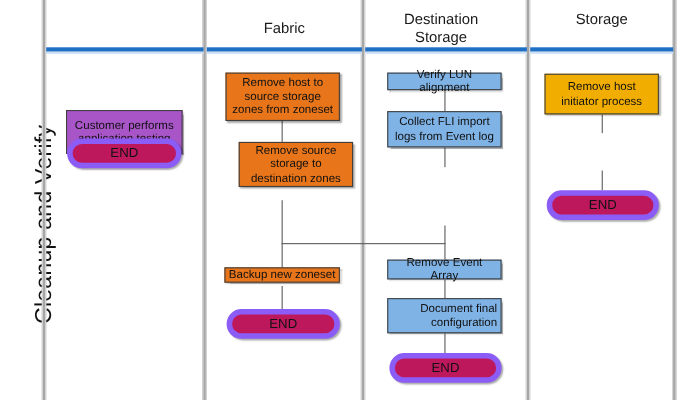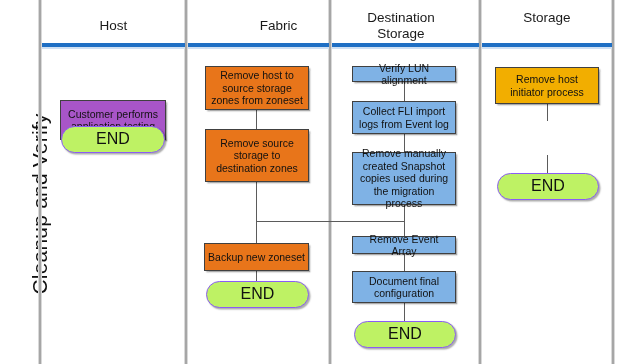--- a/index.html
+++ b/index.html
@@ -76,24 +76,24 @@
     line-height: 12.5px;
     color: #111111;
     padding: 1px 3px;
     box-shadow: 1.5px 1.5px 1.5px rgba(0,0,0,0.33);
   }
   .node.purple   { background: #A855C8; }
   .node.orange   { background: #E8751A; }
   .node.blue     { background: #7FB2E5; }
   .node.amber    { background: #F2AE00; }
   .node.terminal {
-    background: #bef264;
-    border: 1px solid #8b5cf6;
+    background: #be185d;
+    border: 5px solid #8b5cf6;
     border-radius: 14px;
-    font-size: 16px;
+    font-size: 12px;
   }
 
   
   .conn-v {
     position: absolute;
     width: 1.4px;
     background: #5b5b5b;
   }
   .conn-h {
     position: absolute;
@@ -116,57 +116,55 @@
 
   <div class="header-rule" style="left:42px;  top:43px; width:143px;"></div>
   <div class="header-rule-soft" style="left:42px;  top:47px; width:143px;"></div>
   <div class="header-rule" style="left:188px; top:43px; width:141px;"></div>
   <div class="header-rule-soft" style="left:188px; top:47px; width:141px;"></div>
   <div class="header-rule" style="left:332px; top:43px; width:147px;"></div>
   <div class="header-rule-soft" style="left:332px; top:47px; width:147px;"></div>
   <div class="header-rule" style="left:482px; top:43px; width:130px;"></div>
   <div class="header-rule-soft" style="left:482px; top:47px; width:130px;"></div>
 
-  <div class="lane-title" style="left:42px;  width:143px; top:18px;">Host</div>
-  <div class="lane-title" style="left:188px; width:141px; top:18px;padding-left:20px;">Fabric</div>
+  <div class="lane-title" style="left:188px; width:141px; top:18px;">Fabric</div>
   <div class="lane-title" style="left:332px; width:138px;">
     <div>Destination</div>
     <div>Storage</div>
   </div>
   <div class="lane-title" style="left:482px; width:130px;">
     <div>Storage</div>
   </div>
 
   <div class="conn-v" style="left:112px; top:108px; height:21px;"></div>
 
   <div class="node purple" style="left:60px;  top:68px;  width:106px; height:40px;margin-top:32px;">Customer performs application testing</div>
   <div class="node terminal" style="left:61px; top:126px; width:104px; height:27px;">END</div>
 
   <div class="conn-v" style="left:256px; top:110px; height:19px;"></div>
   <div class="conn-v" style="left:256px; top:182px; height:62px;"></div>
   <div class="conn-v" style="left:256px; top:260px; height:22px;"></div>
 
   <div class="node orange" style="left:205px; top:66px;  width:104px; height:44px;">Remove host to source storage zones from zoneset</div>
-  <div class="node orange" style="left:205px; top:129px; width:104px; height:53px;">Remove source storage to destination zones</div>
-  <div class="node orange" style="left:204px; top:243px; width:105px; height:28px;">Backup new zoneset</div>
+  <div class="node orange" style="left:217px; top:129px; width:104px; height:41px;">Remove source storage to destination zones</div>
+  <div class="node orange" style="left:204px; top:243px; width:105px; height:14px;">Backup new zoneset</div>
   <div class="node terminal" style="left:206px; top:281px; width:103px; height:27px;">END</div>
 
   <div class="conn-h" style="left:256px; top:221px; width:149px;"></div>
 
   <div class="conn-v" style="left:404px; top:82px;  height:19px;"></div>
   <div class="conn-v" style="left:404px; top:134px; height:18px;"></div>
   <div class="conn-v" style="left:404px; top:205px; height:31px;"></div>
   <div class="conn-v" style="left:404px; top:254px; height:17px;"></div>
   <div class="conn-v" style="left:404px; top:303px; height:18px;"></div>
 
   <div class="node blue" style="left:352px; top:101px; width:104px; height:33px;">Collect FLI import logs from Event log</div>
   <div class="node blue" style="left:352px; top:66px;  width:104px; height:16px;">Verify LUN alignment</div>
-  <div class="node blue" style="left:352px; top:152px; width:104px; height:53px;">Remove manually created Snapshot copies used during the migration process</div>
   <div class="node blue" style="left:352px; top:236px; width:104px; height:18px;">Remove Event Array</div>
-  <div class="node blue" style="left:352px; top:271px; width:104px; height:32px;">Document final configuration</div>
+  <div class="node blue" style="left:352px; top:271px; width:104px; height:32px;text-align:right;">Document final configuration</div>
   <div class="node terminal" style="left:354px; top:321px; width:102px; height:27px;">END</div>
 
   <div class="conn-v" style="left:547px; top:104px; height:17px;"></div>
   <div class="conn-v" style="left:547px; top:155px; height:18px;"></div>
 
   <div class="node amber" style="left:495px; top:67px;  width:104px; height:37px;">Remove host initiator process</div>
   <div class="node terminal" style="left:497px; top:173px; width:102px; height:27px;">END</div>
 
 </div>
 

